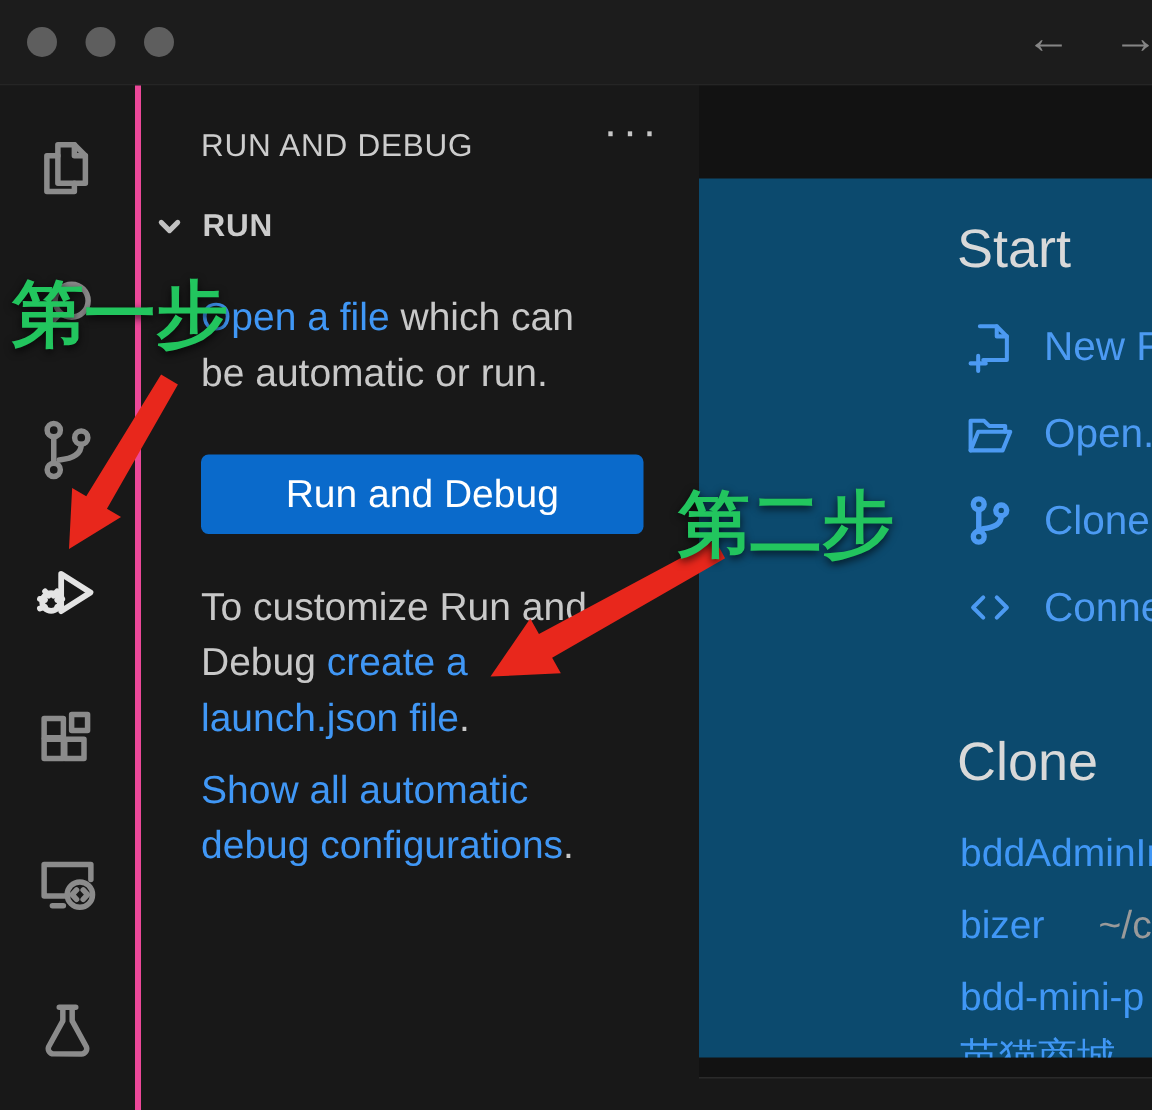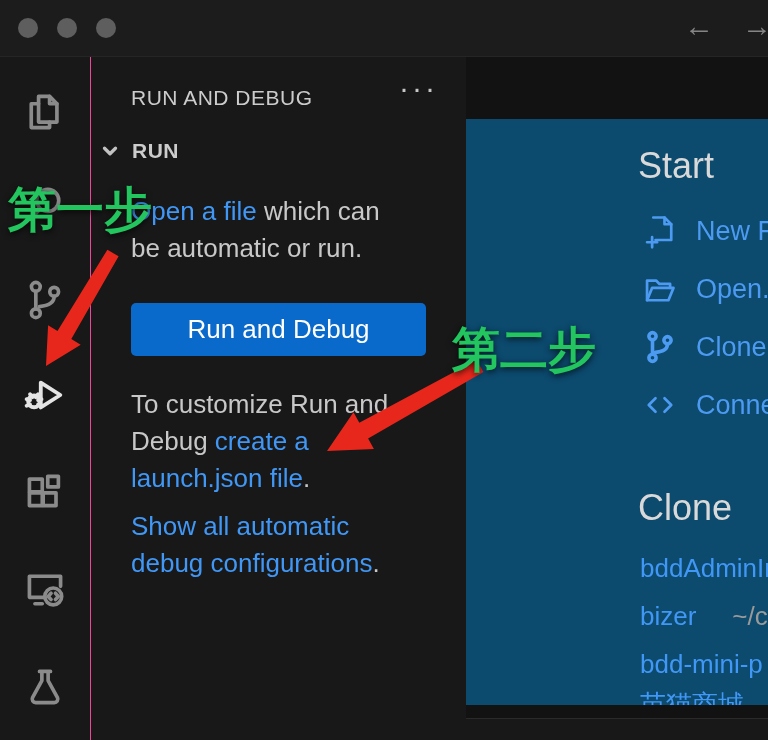--- a/index.html
+++ b/index.html
@@ -16,21 +16,21 @@
   .nav-back{left:684px}.nav-fwd{left:742px}
 
   
   .activitybar{position:absolute;left:0;top:57px;width:90px;height:683px;background:#181818;}
   .act-item{position:absolute;left:0;width:90px;height:48px;display:flex;align-items:center;justify-content:center;}
   .act-item svg{stroke:#8b8b8b;fill:none;stroke-width:2;stroke-linecap:round;stroke-linejoin:round;}
   .act-item.active svg{stroke:#e4e4e4;}
 
   
   .sidebar{position:absolute;left:90px;top:57px;width:376px;height:683px;background:#181818;
-           border-left:1px solid #ec4899;}
+           border-left:4px solid #ec4899;}
   .sb-title{position:absolute;left:40px;top:29px;font-size:21px;color:#cccccc;letter-spacing:.5px;}
   .sb-more{position:absolute;left:308px;top:14px;font-size:30px;color:#c6c6c6;letter-spacing:3px;}
   .sb-section{position:absolute;left:8px;top:82px;display:flex;align-items:center;justify-content:space-between;}
   .sb-section svg{stroke:#c2c2c2;fill:none;stroke-width:2.4;stroke-linecap:round;stroke-linejoin:round;}
   .sb-run{margin-left:11px;font-size:21px;font-weight:bold;color:#cccccc;letter-spacing:.5px;}
   .sb-para{position:absolute;left:40px;width:310px;font-size:26px;line-height:37px;color:#c8c8c8;}
   .p1{top:136px}.p2{top:329px}.p3{top:451px}
   .lnk{color:#4097f5;cursor:pointer;}
   .runbtn{position:absolute;left:40px;top:246px;width:295px;height:53px;background:#0a6acb;
           border:none;border-radius:5px;color:#ffffff;font-size:26px;

